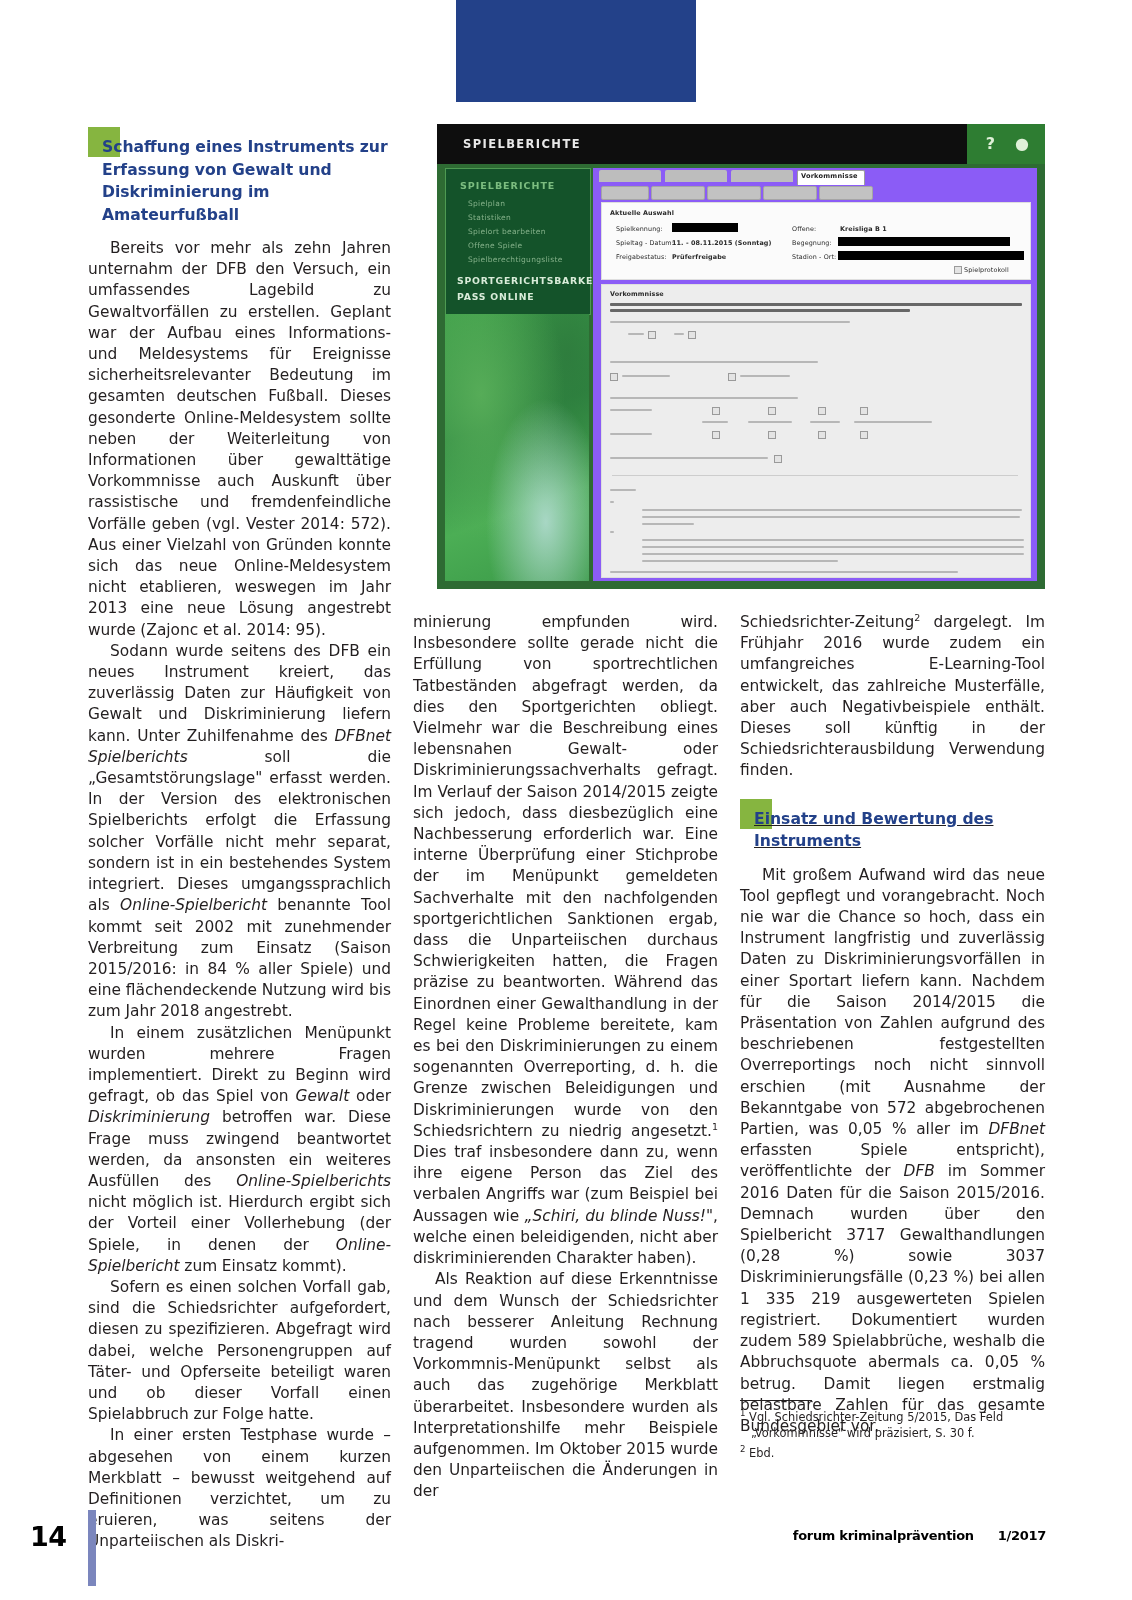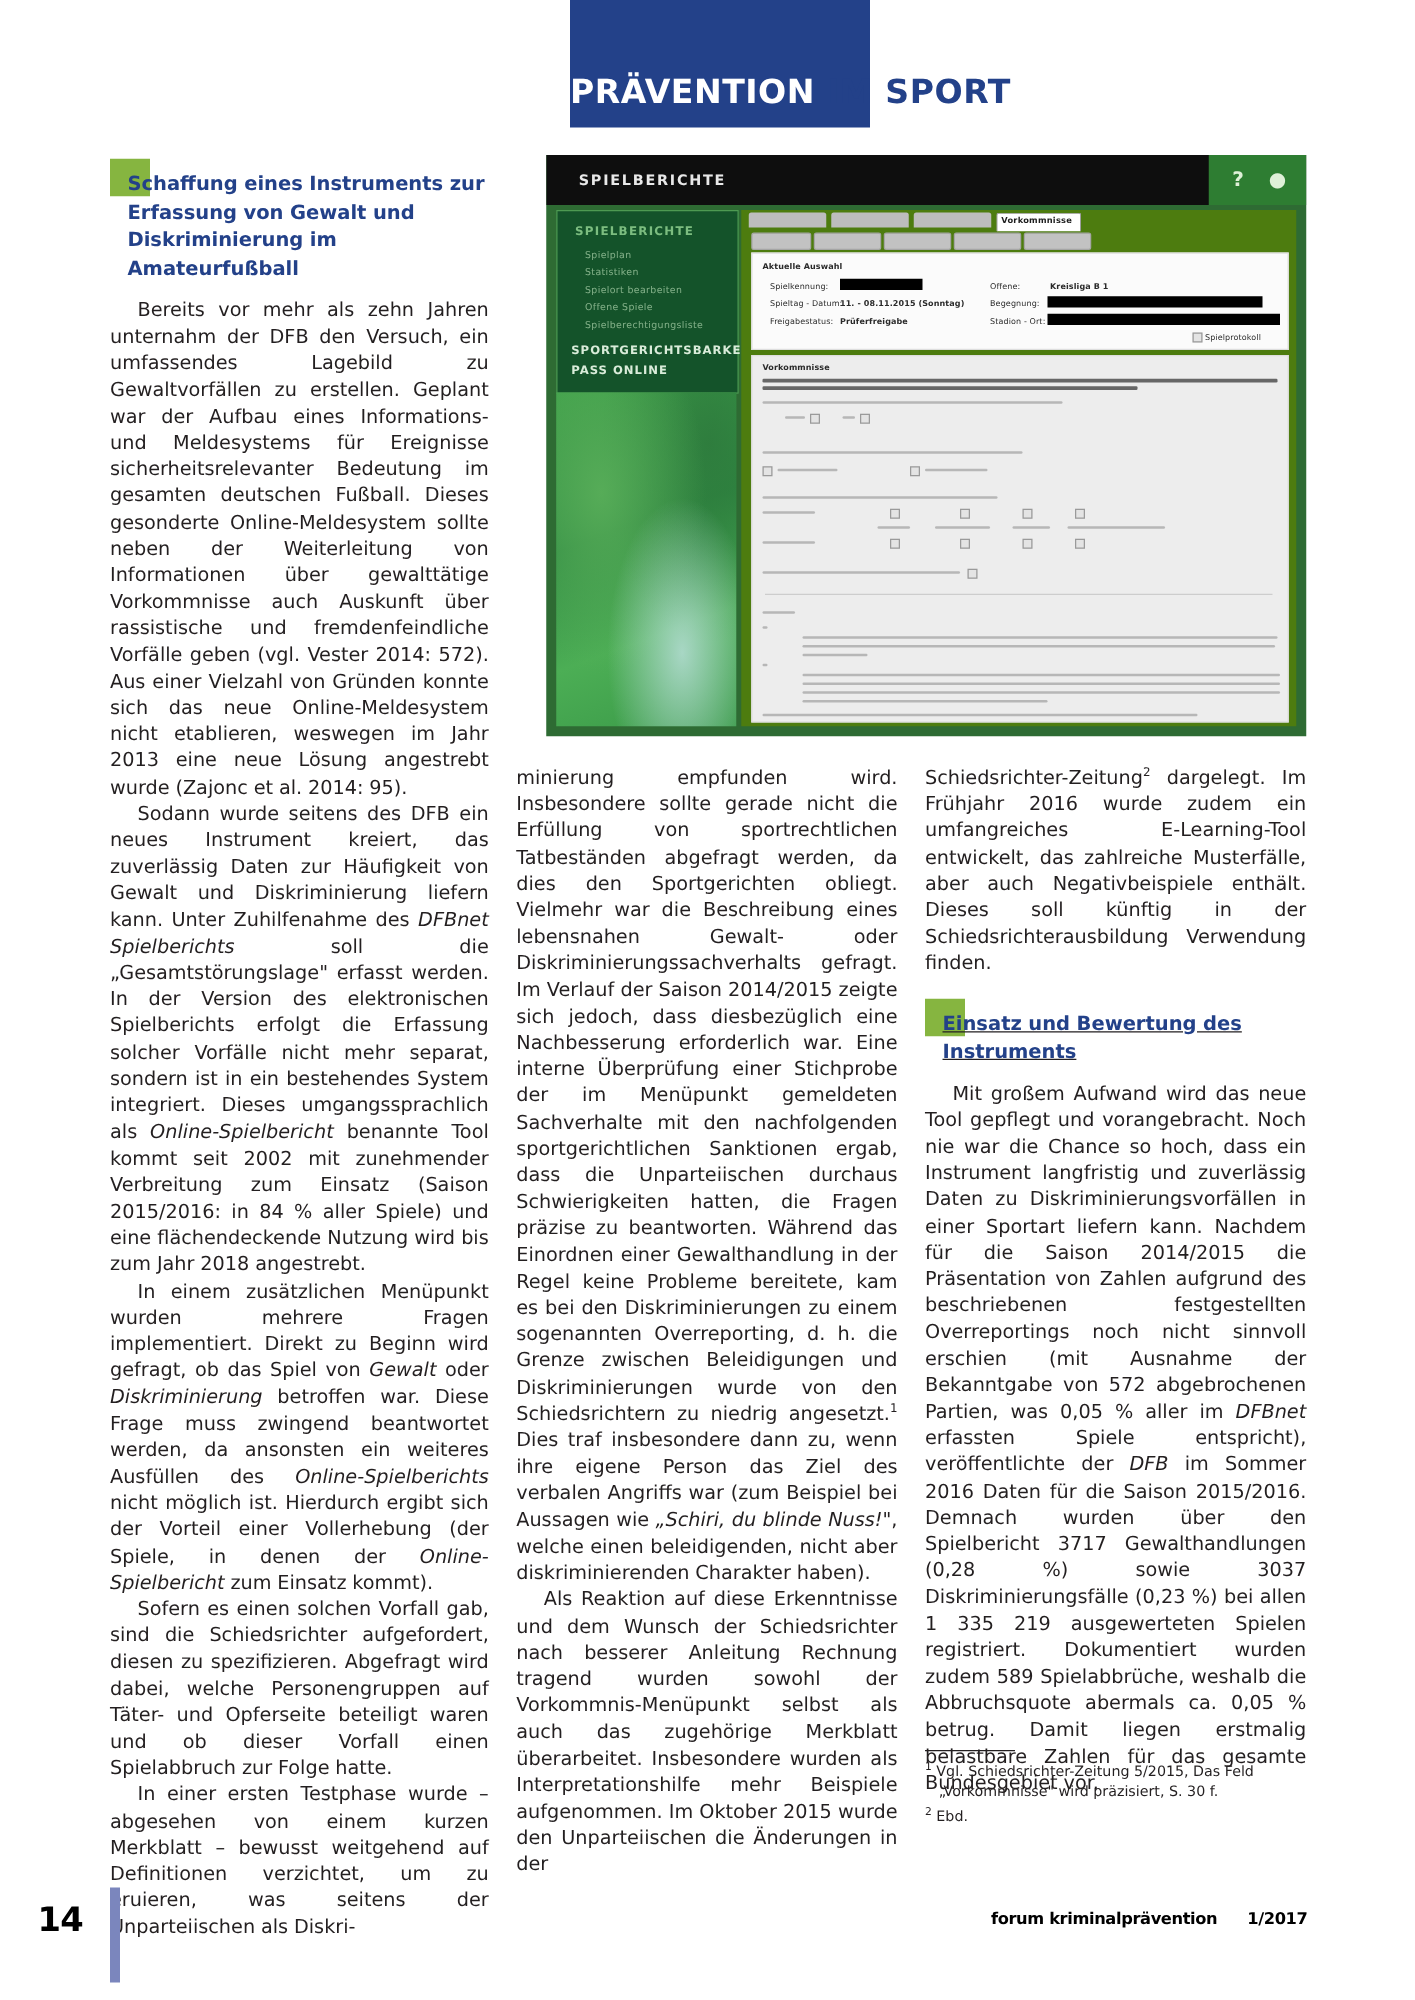--- a/index.html
+++ b/index.html
@@ -179,21 +179,21 @@
       radial-gradient(ellipse at 85% 15%, rgba(45,120,60,.8) 0%, rgba(45,120,60,0) 50%),
       linear-gradient(160deg, #3fa04a 0%, #2f8a42 40%, #4cae55 70%, #3a9a48 100%);
   }
 
   
   .fig-panel {
     position: absolute;
     left: 156px; top: 44px;
     width: 444px;
     height: 413px;
-    background: #4d7c0f;
+    background: #8b5cf6;
   }
   .fig-tabrow {
     position: absolute;
     left: 6px; top: 2px;
     width: 430px; height: 13px;
   }
   .fig-tab {
     position: absolute;
     top: 0;
     height: 12px;
@@ -329,23 +329,20 @@
   .footer-right .issue { margin-left: 24px; }
 
   em { font-style: italic; }
   sup { font-size: 9.5px; vertical-align: super; line-height: 0; }
 </style>
 </head>
 <body>
 
 <div class="masthead">
   <div class="masthead-block"></div>
-  <div class="masthead-title">
-    <span class="w1">PRÄVENTION</span><span>&nbsp;</span><span class="w2">IM SPORT</span>
-  </div>
 </div>
 
 <div class="figure">
 
   <div class="fig-topbar">
     <div class="fig-topbar-title">SPIELBERICHTE</div>
   </div>
   <div class="fig-topbar-right">
     <div class="fig-icon help">?</div>
     <div class="fig-icon user">●</div>

